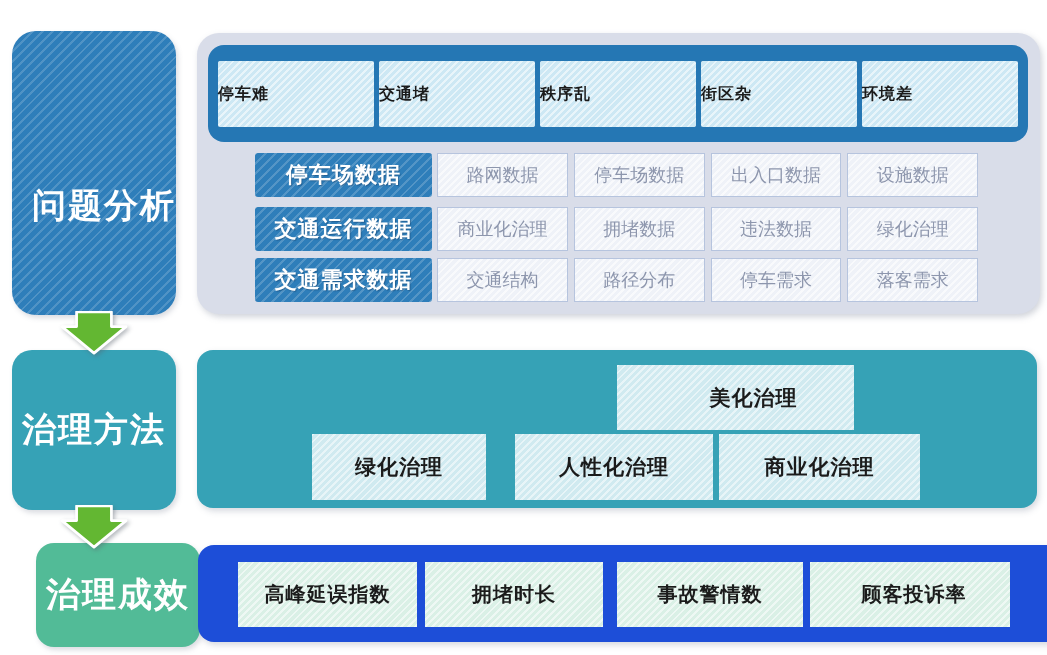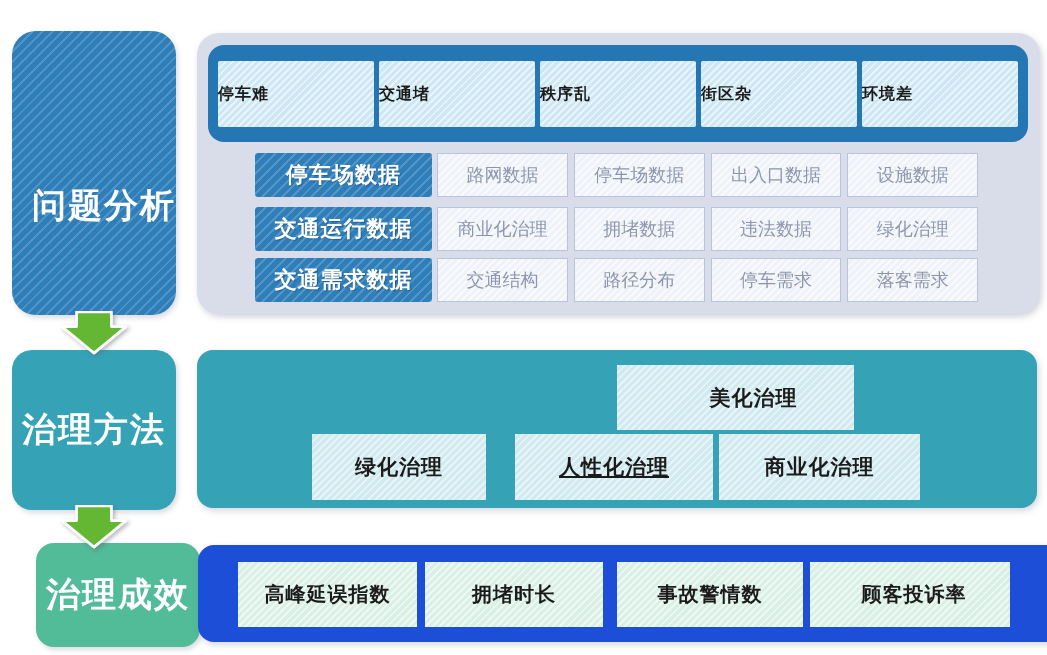--- a/index.html
+++ b/index.html
@@ -79,21 +79,21 @@
   }
   .method-box {
     position:absolute; display:flex; align-items:center; justify-content:center;
     background-color:#d0eaf0;
     background-image:repeating-linear-gradient(135deg, rgba(255,255,255,.5) 0 2px, rgba(0,0,0,0) 2px 5px);
     color:#1b1b1b; font-weight:bold; font-size:21px; letter-spacing:1px;
   }
   .m-0 { left:216px; top:15px; width:200px; height:65px; }
   .m-1 { left:420px; top:15px; width:201px; height:65px;padding-left:36px; }
   .m-2 { left:115px; top:84px; width:174px; height:66px; }
-  .m-3 { left:318px; top:84px; width:198px; height:66px;text-decoration:underline; }
+  .m-3 { left:318px; top:84px; width:198px; height:66px; }
   .m-4 { left:522px; top:84px; width:201px; height:66px; }
 
   
   .outcome-panel {
     position:absolute; left:198px; top:545px; width:963px; height:97px;
     background:#1d4ed8; border-radius:16px;
     box-shadow:2px 3px 6px rgba(120,130,150,.3);
   }
   .metric-box {
     position:absolute; top:17px; height:65px;

